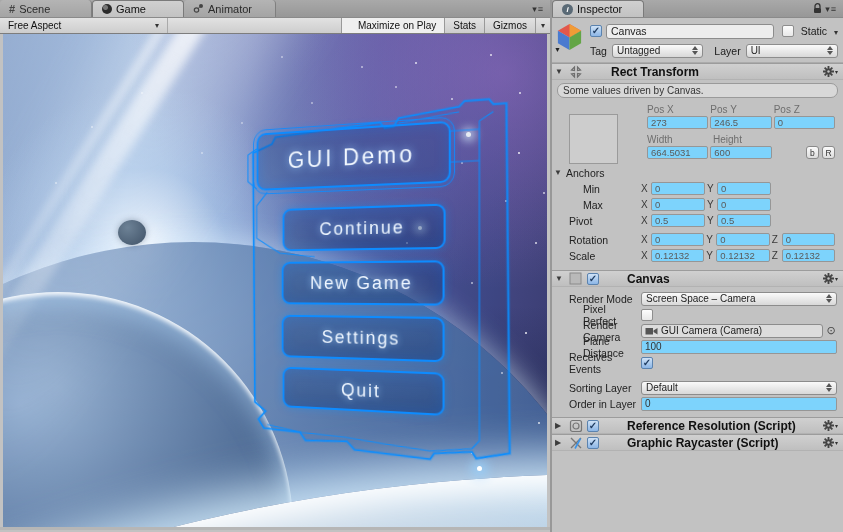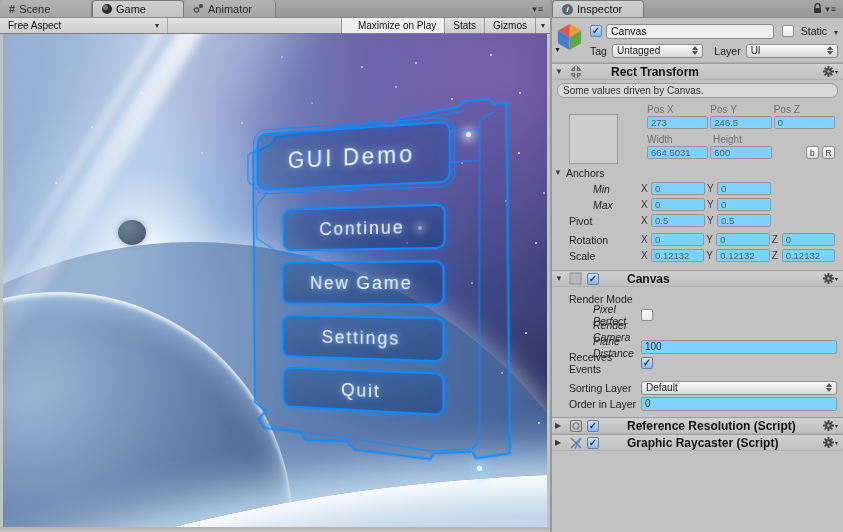--- a/index.html
+++ b/index.html
@@ -131,21 +131,21 @@
 .lblrow span { width:64px; margin-right:2px; }
 .fldrow { display:flex; height:15px; align-items:center; margin-bottom:3px; }
 .col { width:64px; margin-right:2px; display:flex; align-items:center; gap:3px; }
 .f { height:13px; background:#7dd3fc; border:1px solid #969696; border-radius:2px; flex:1; display:flex; align-items:center; padding-left:3px; font-size:9.5px; color:#5a5a5a; }
 .ax { font-size:10px; color:#3a3a3a; width:7px; flex:none; }
 .mini-btn { width:13px; height:13px; border:1px solid #8a8a8a; border-radius:3px; background:linear-gradient(#fbfbfb,#dcdcdc); font-size:8.5px; color:#333; display:inline-flex; align-items:center; justify-content:center; cursor:pointer; }
 .wh-btns { justify-content:flex-end; gap:3px; }
 
 .row { display:flex; align-items:center; height:15px; margin:1px 6px 1px 0; }
 .lab { width:89px; flex:none; padding-left:17px; color:#222; }
-.lab.ind { padding-left:41px;font-style:italic; }
+.lab.ind { padding-left:31px; }
 .lab.fold-lab { padding-left:2px; display:flex; gap:3px; align-items:center; }
 .ctrl { flex:1; display:flex; align-items:center; }
 .ctrl .dd { flex:1; }
 .ctrl .f { height:14px; font-size:10px; color:#333; }
 .objfield { flex:1; height:14px; background:#dcdcdc; border:1px solid #8c8c8c; border-radius:3px; display:flex; align-items:center; gap:3px; padding:0 3px; font-size:10px; color:#222; cursor:pointer; overflow:hidden; white-space:nowrap; }
 .picker { width:12px; font-size:11px; color:#444; text-align:center; cursor:pointer; flex:none; margin-left:2px; }
 .gap8 { height:8px; }
 
 .add-btn { margin:14px auto 0 auto; width:222px; height:21px; background:linear-gradient(#fdfdfd,#dedede);
   border:1px solid #737373; border-radius:3px; display:flex; align-items:center; justify-content:center;
@@ -451,29 +451,47 @@
             <path d="M5 0L5 10 M0 5L10 5 M1.5 1.5L8.5 8.5 M8.5 1.5L1.5 8.5" stroke="#444" stroke-width="1.7"></path>
             <circle cx="5" cy="5" r="2.7" fill="#444"></circle>
             <circle cx="5" cy="5" r="1.1" fill="#c2c2c2"></circle>
           </svg>
         <span class="gear-dd">▾</span>
       </span>
     </div>
     <div style="height:3px"></div>
     <div class="row">
       <span class="lab">Render Mode</span>
+      <span class="ctrl">
+          <span class="dd">
+            <span class="dd-lbl">Screen Space – Camera</span>
+            <span class="ud">
+              <i class="up"></i>
+              <i class="dn"></i>
+            </span>
+          </span>
+        </span>
     </div>
     <div class="row">
       <span class="lab ind">Pixel Perfect</span>
       <span class="ctrl">
           <span class="cb"></span>
         </span>
     </div>
     <div class="row">
       <span class="lab ind">Render Camera</span>
+      <span class="ctrl">
+        <span class="objfield">
+          <svg width="13" height="10" viewBox="0 0 13 10">
+              <path d="M0.5 2 h7.5 v6.5 h-7.5 z M8.5 4.5 l4-2.5 v6.5 l-4-2.5" fill="#555"></path>
+            </svg>
+          <span>GUI Camera (Camera)</span>
+        </span>
+        <span class="picker">⊙</span>
+      </span>
     </div>
     <div class="row">
       <span class="lab ind">Plane Distance</span>
       <span class="ctrl">
           <span class="f">100</span>
         </span>
     </div>
     <div class="row">
       <span class="lab">Receives Events</span>
       <span class="ctrl">

